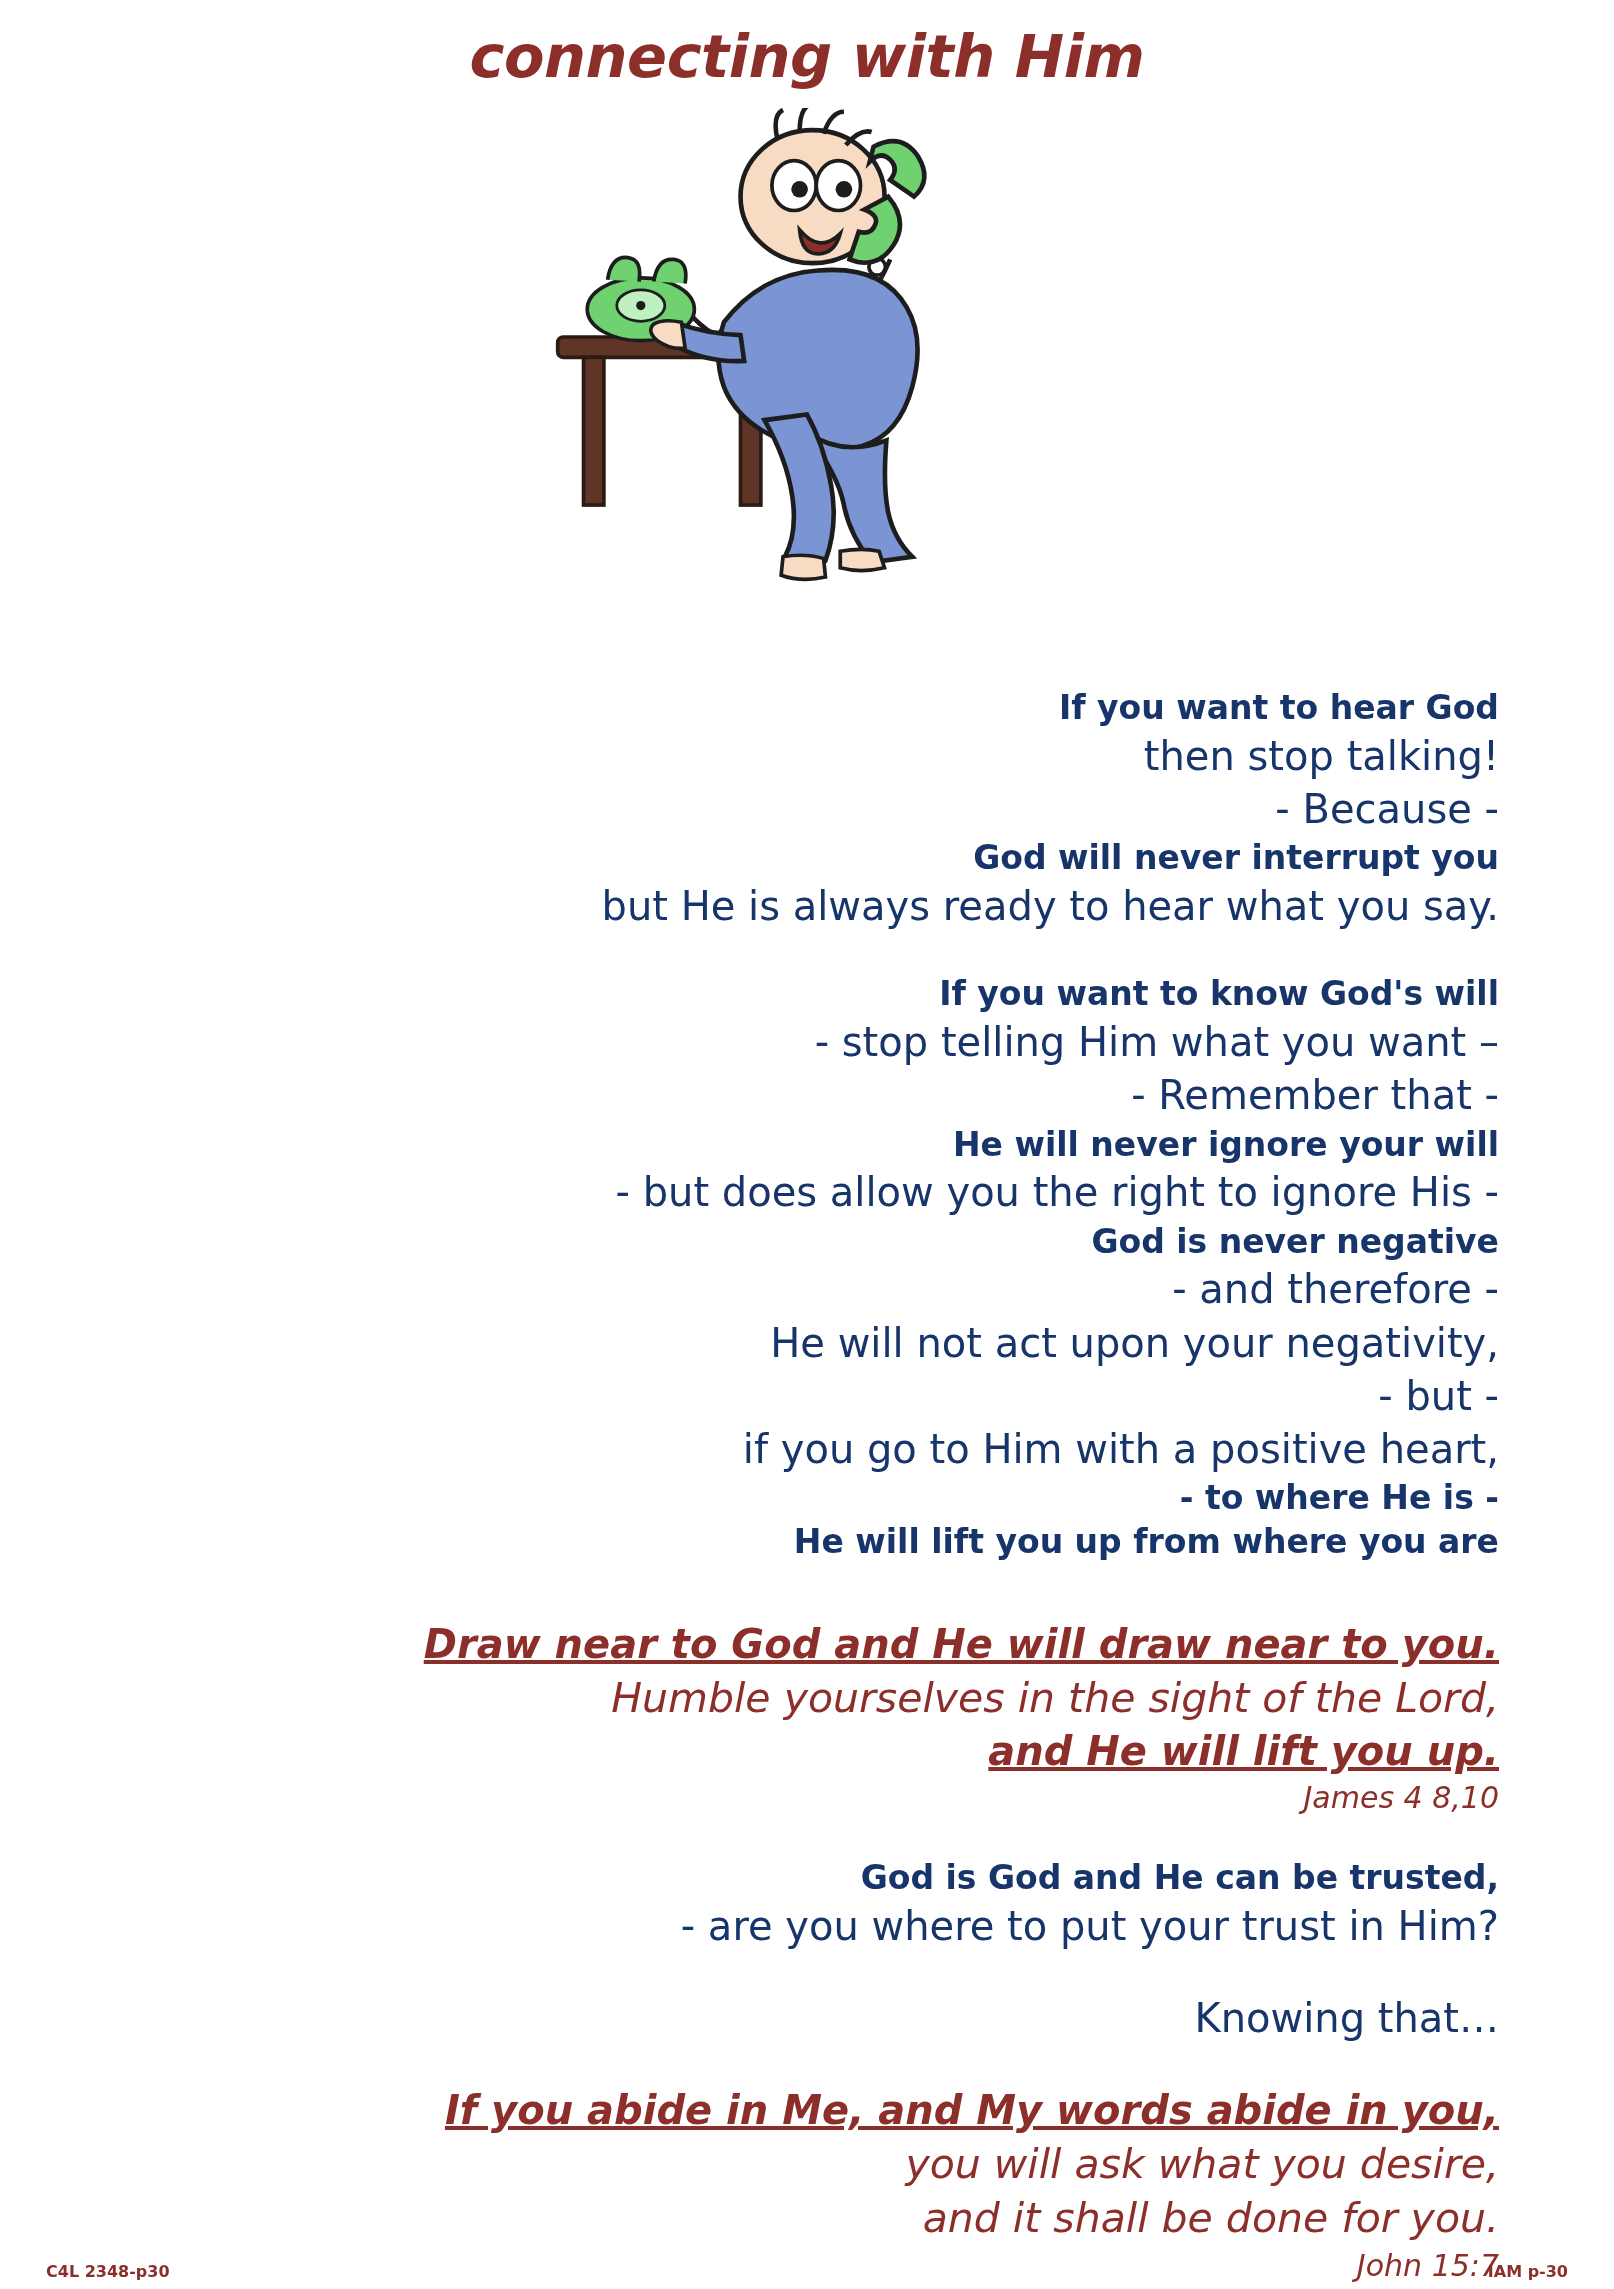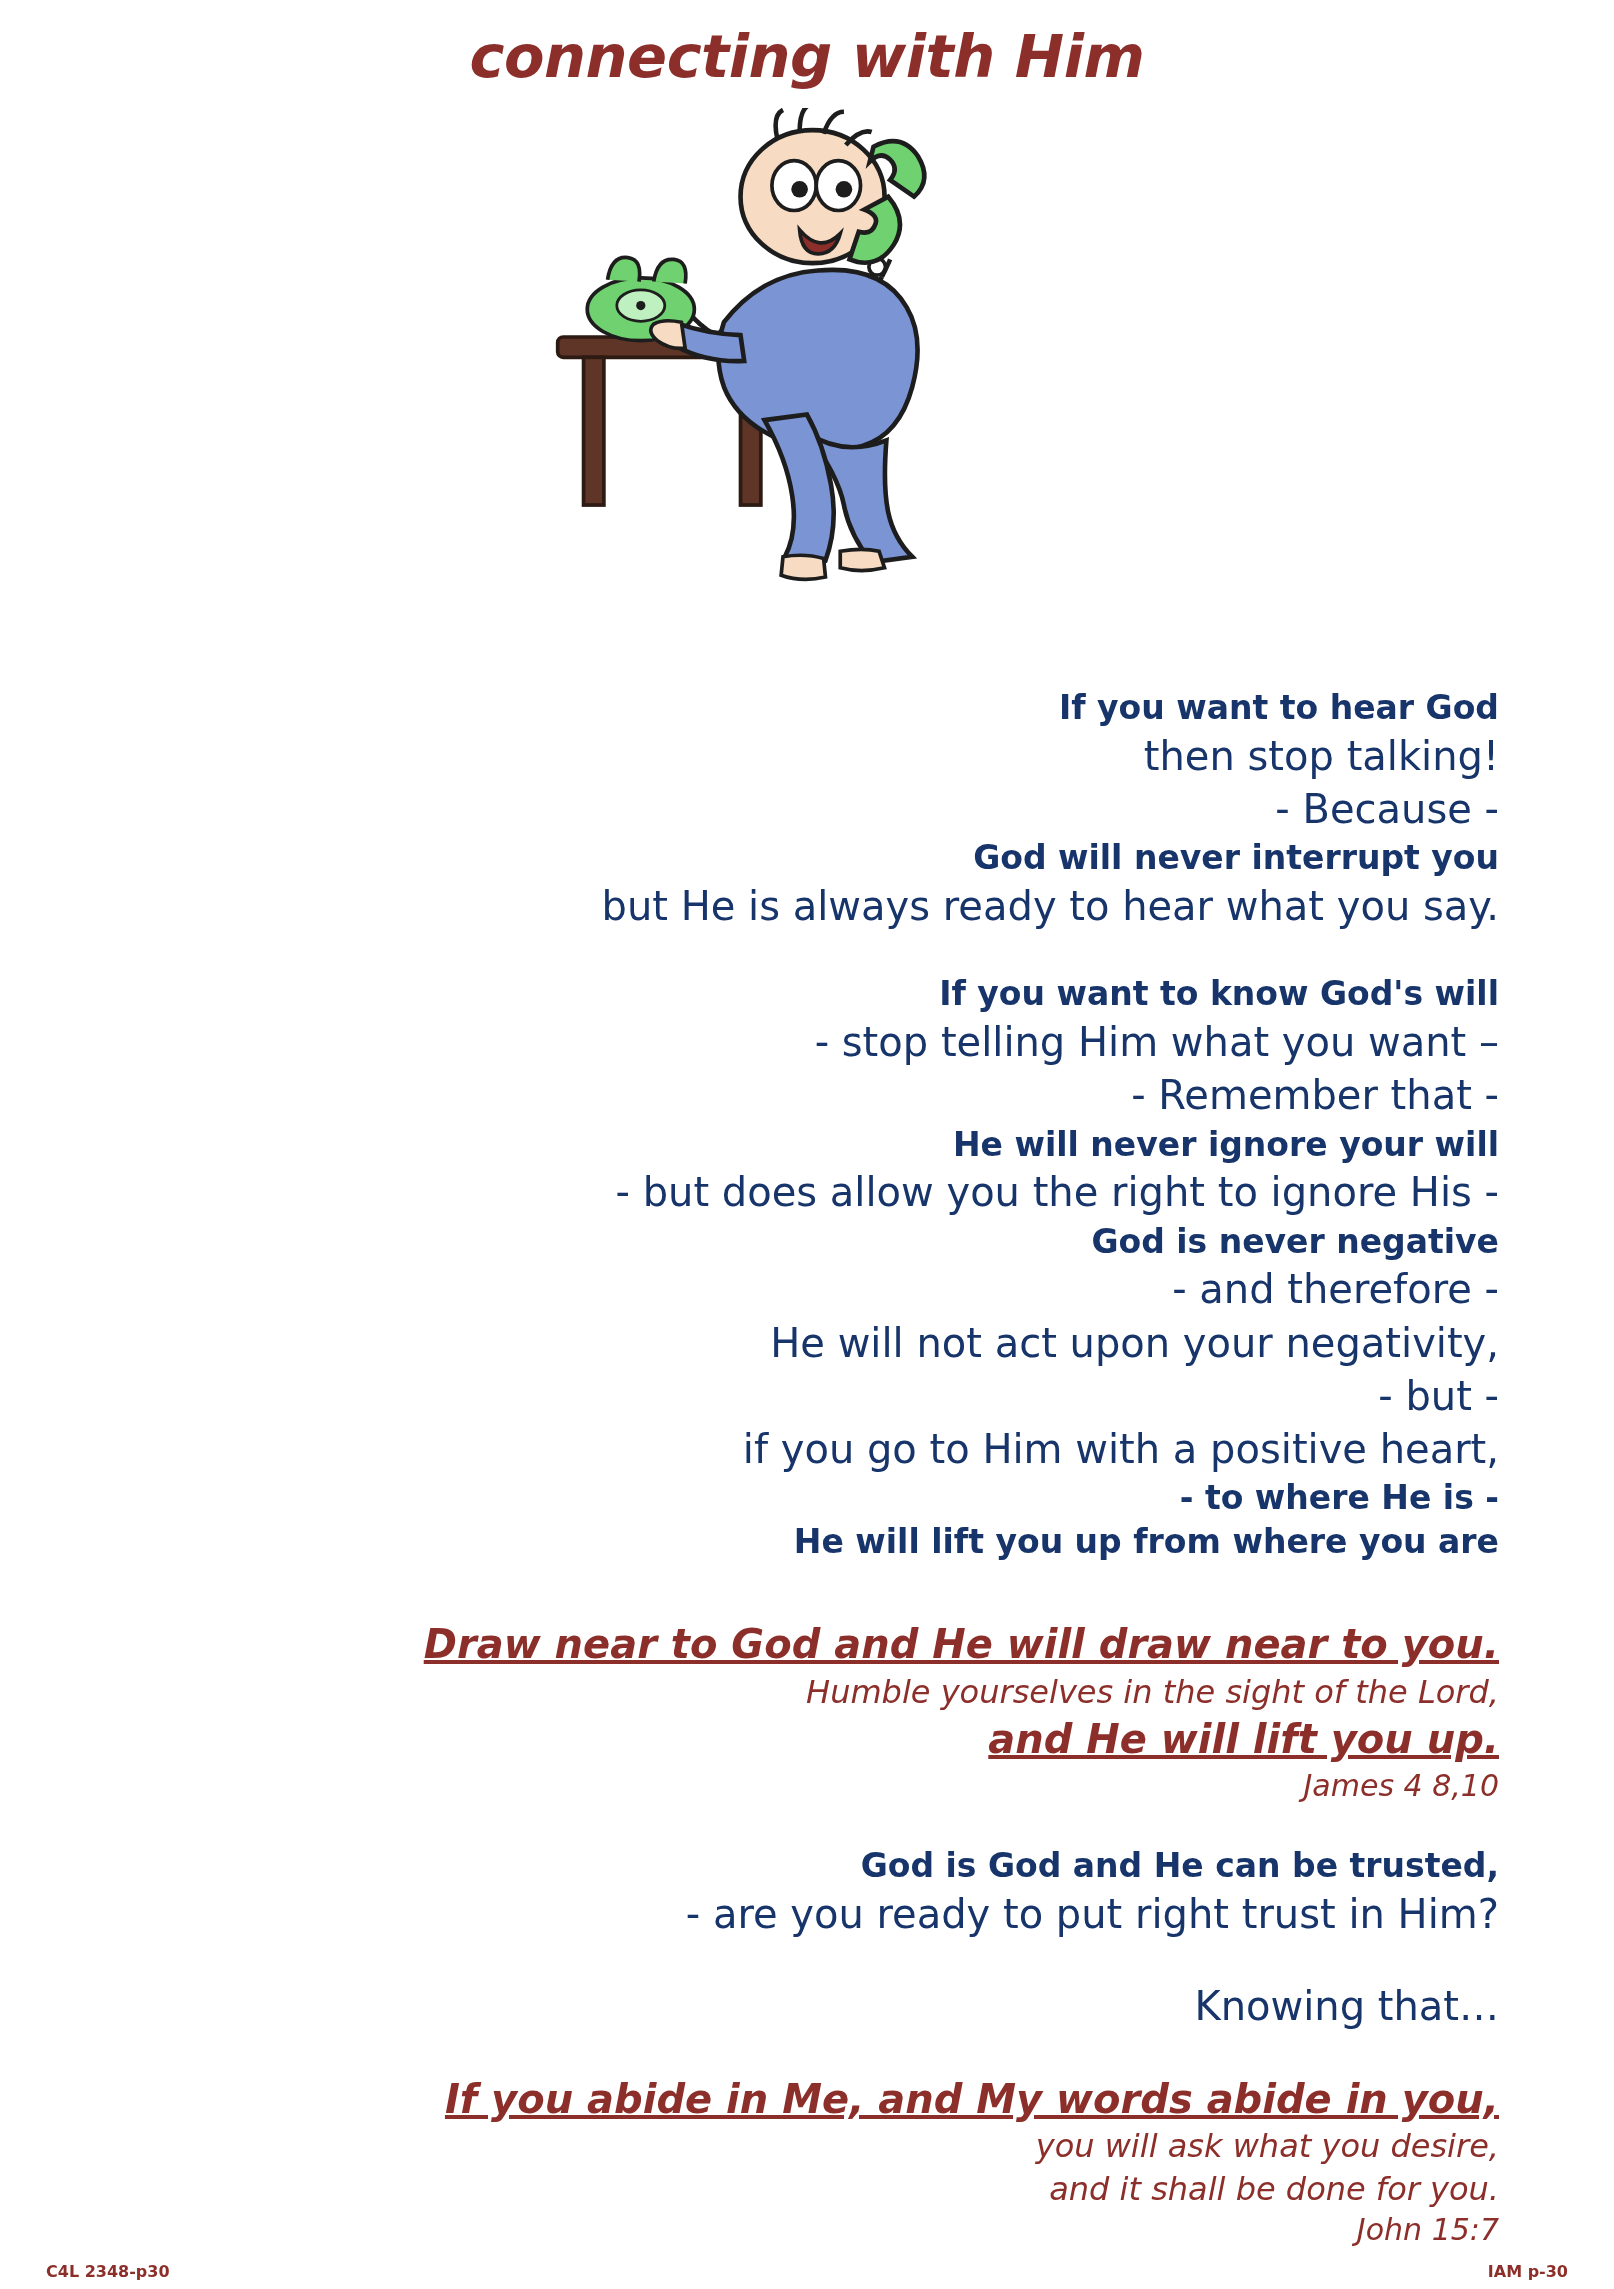--- a/index.html
+++ b/index.html
@@ -71,21 +71,21 @@
     font-weight: bold;
     font-size: 33px;
   }
   .gap-sm { height: 24px; }
   .gap-md { height: 39px; }
   .gap-lg { height: 54px; }
 
   .scripture .line {
     color: #8c2f2a;
     font-style: italic;
-    font-size: 32px;
+    font-size: 41px;
     line-height: 1.32;
   }
   .scripture .line.b {
     font-weight: bold;
     font-size: 40px;
     text-decoration: underline;
   }
   .scripture .ref {
     color: #8c2f2a;
     font-style: italic;
@@ -215,21 +215,21 @@
     <div class="line b">Draw near to God and He will draw near to you.</div>
     <div class="line">Humble yourselves in the sight of the Lord,</div>
     <div class="line b">and He will lift you up.</div>
     <div class="line ref">James 4 8,10</div>
   </div>
 
   <div class="gap-md"></div>
 
   <div class="block">
     <div class="line b">God is God and He can be trusted,</div>
-    <div class="line">- are you ready to put right trust in Him?</div>
+    <div class="line">- are you where to put your trust in Him?</div>
   </div>
 
   <div class="gap-md"></div>
 
   <div class="block">
     <div class="line">Knowing that…</div>
   </div>
 
   <div class="gap-md"></div>
 

